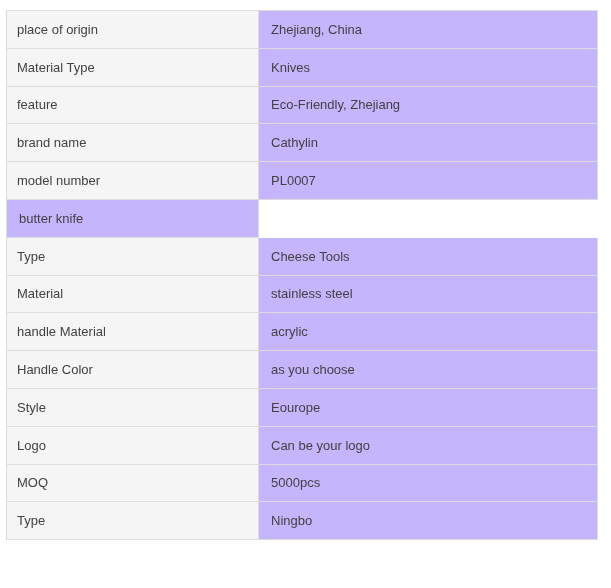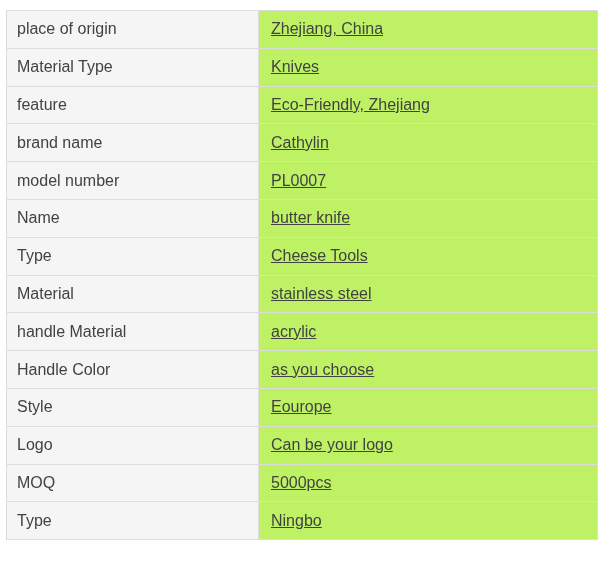--- a/index.html
+++ b/index.html
@@ -29,36 +29,35 @@
     grid-template-columns: 252px 1fr;
     box-sizing: border-box;
   }
   .spec-cell {
     box-sizing: border-box;
     height: 37.8px;
     display: flex;
     align-items: center;
     border-right: 1px solid #dcdcdc;
     border-bottom: 1px solid #dcdcdc;
-    font-size: 16px;
+    font-size: 13px;
     line-height: 1;
     color: #424242;
     white-space: nowrap;
     overflow: hidden;
   }
   .spec-cell.label {
     background: #f5f5f5;
     padding-left: 10px;
     padding-right: 8px;
   }
   .spec-cell.value {
-    background: #bef264;
+    background: #c4b5fd;
     padding-left: 12px;
     padding-right: 0;
-    text-decoration: underline;
   }
 </style>
 </head>
 <body>
 
 <div class="page">
   <div class="spec-table">
 
     <div class="spec-row">
       <div class="spec-cell label">place of origin</div>
@@ -74,21 +73,20 @@
     </div>
     <div class="spec-row">
       <div class="spec-cell label">brand name</div>
       <div class="spec-cell value">Cathylin</div>
     </div>
     <div class="spec-row">
       <div class="spec-cell label">model number</div>
       <div class="spec-cell value">PL0007</div>
     </div>
     <div class="spec-row">
-      <div class="spec-cell label">Name</div>
       <div class="spec-cell value">butter knife</div>
     </div>
     <div class="spec-row">
       <div class="spec-cell label">Type</div>
       <div class="spec-cell value">Cheese Tools</div>
     </div>
     <div class="spec-row">
       <div class="spec-cell label">Material</div>
       <div class="spec-cell value">stainless steel</div>
     </div>

